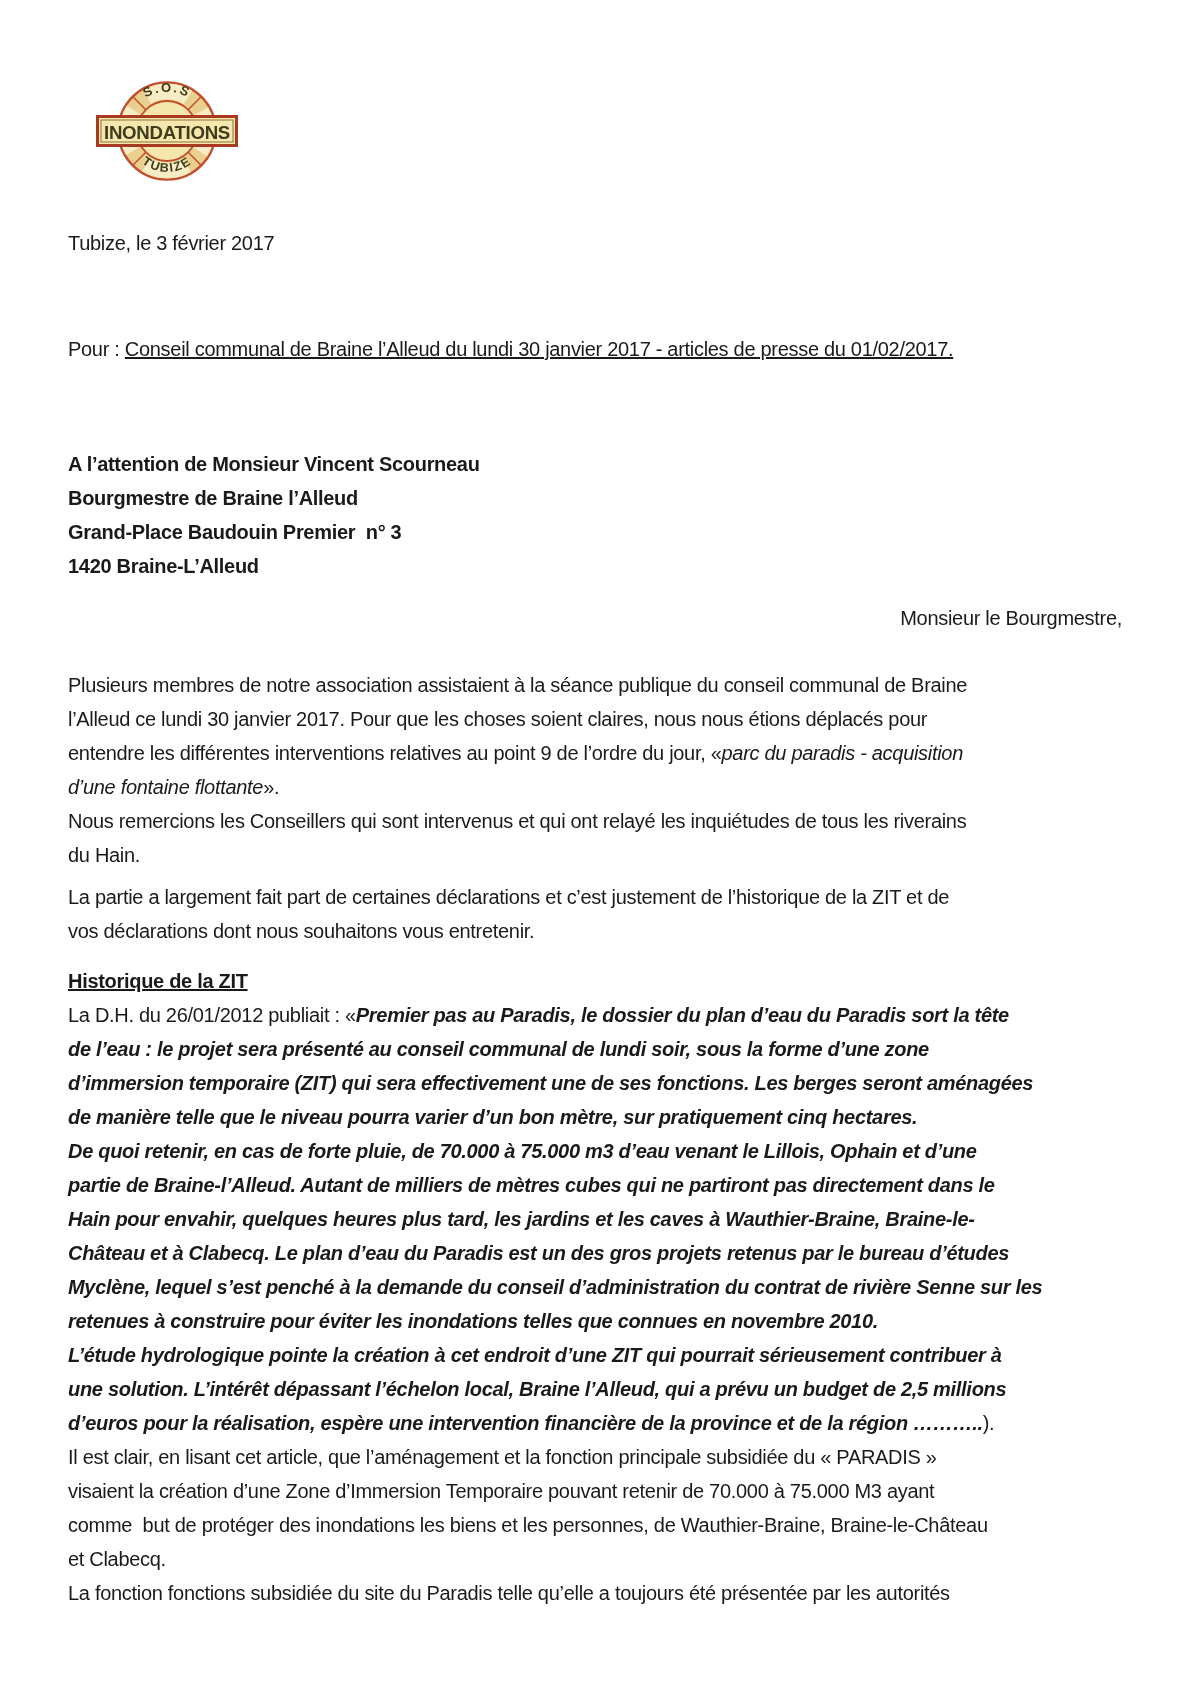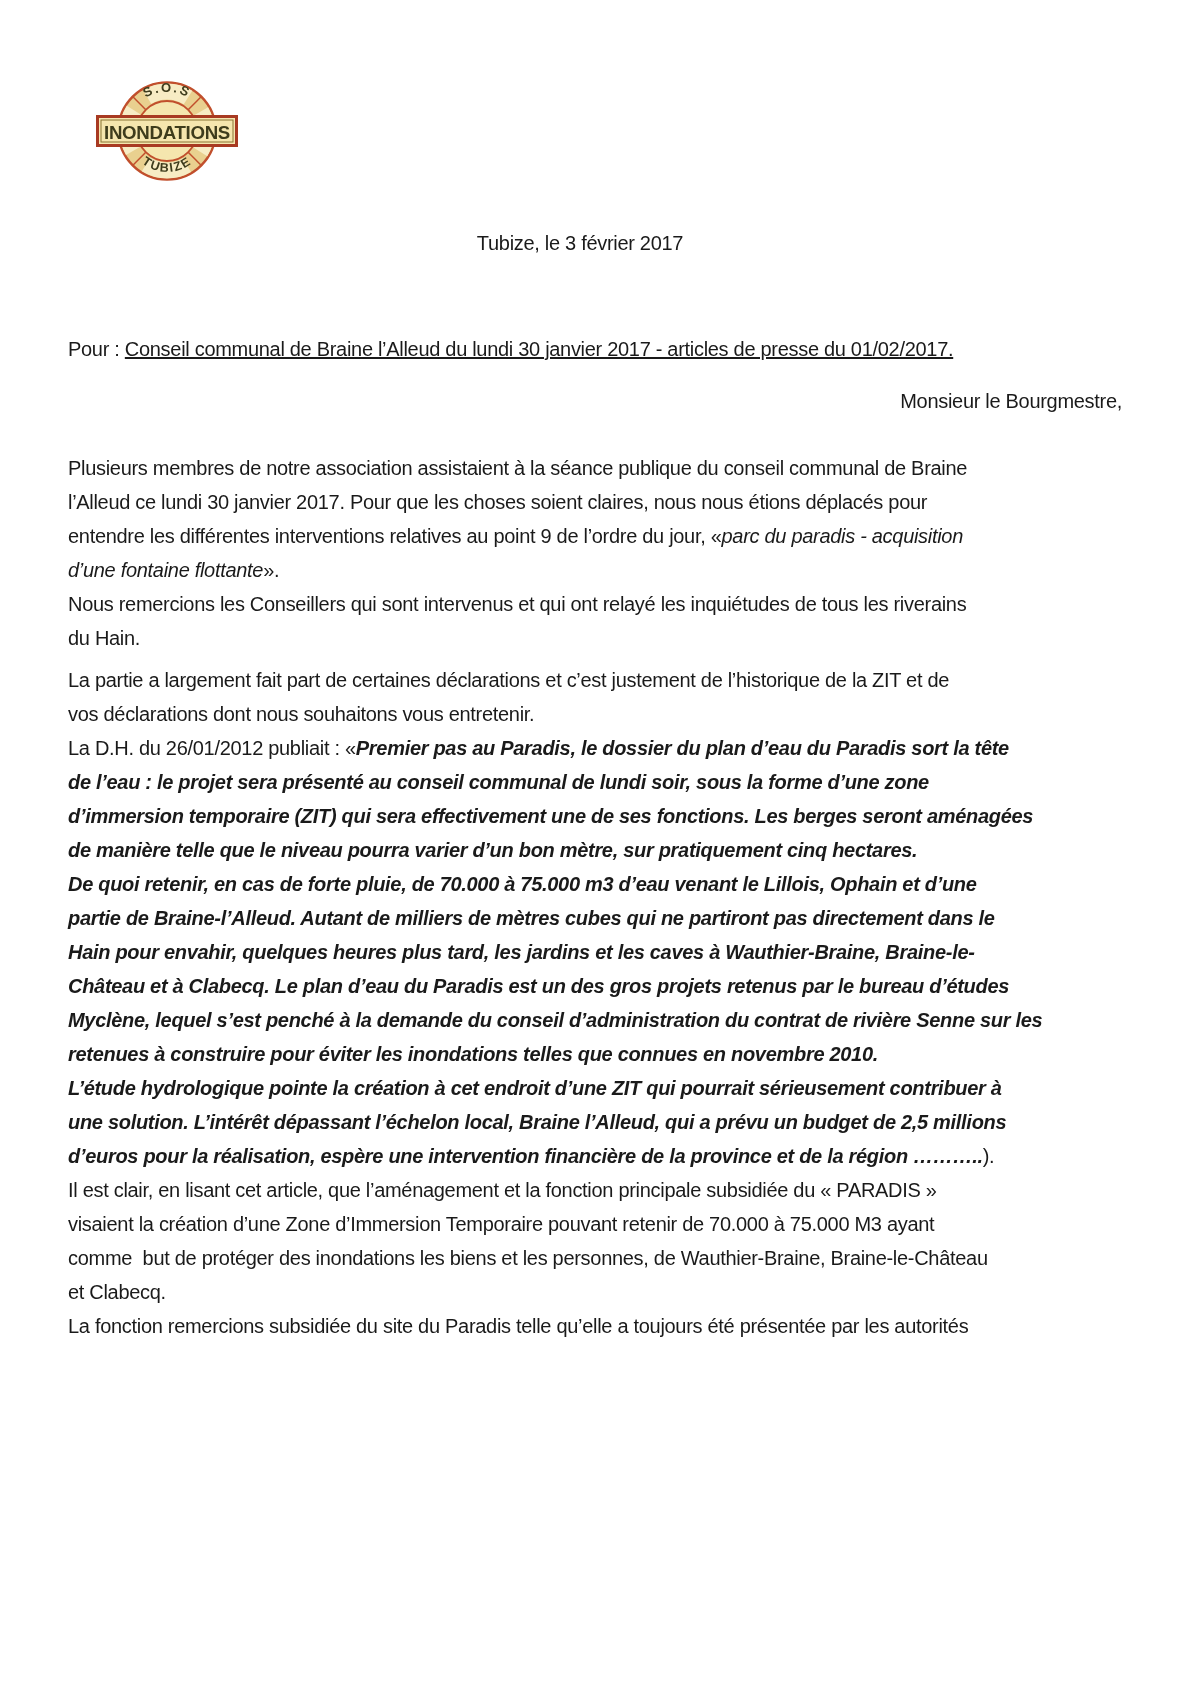--- a/index.html
+++ b/index.html
@@ -11,21 +11,21 @@
     font-family: "Liberation Sans", sans-serif;
     color: #1a1a1a;
   }
   .content {
     position: absolute; left: 68px; top: 0;
     width: 1054px;
     font-size: 20px; line-height: 34px;
     letter-spacing: -0.3px;
   }
   .logo-wrap { margin: 78px 0 0 28px; width: 142px; height: 106px; }
-  .date { margin-top: 42px; text-align: center; padding-right: 30px; white-space: pre; }
+  .date { margin-top: 42px; text-align: left; padding-right: 30px; white-space: pre; }
   .subject { margin-top: 72px; white-space: pre; }
   .subject .u { text-decoration: underline; }
   .recipient { margin-top: 81px; font-weight: bold; }
   .recipient-line { white-space: pre; }
   .salutation { margin-top: 18px; white-space: pre; text-align: right; }
   .para { white-space: pre; }
   .p1 { margin-top: 33px; }
   .p3 { margin-top: 8px; }
   .heading { margin-top: 16px; }
   .r-n { }
@@ -69,45 +69,52 @@
       <rect x="1.5" y="38.5" width="139" height="29" stroke="#a83a22" stroke-width="3" fill="#f5e6ae"></rect>
       <rect x="5" y="42" width="132" height="22" fill="none" stroke="#8a7435" stroke-width="1"></rect>
       <text x="71" y="60.5" text-anchor="middle" font-size="19" font-weight="bold" textLength="126" lengthAdjust="spacingAndGlyphs" fill="#3e3c1c">INONDATIONS</text>
     </svg>
   </div>
 
   <div class="date">Tubize, le 3 février 2017</div>
 
   <div class="subject"><span>Pour : </span><span class="u">Conseil communal de Braine l’Alleud du lundi 30 janvier 2017 - articles de presse du 01/02/2017.</span></div>
 
+  <div class="recipient">
+    <div class="recipient-line">A l’attention de Monsieur Vincent Scourneau</div>
+    <div class="recipient-line">Bourgmestre de Braine l’Alleud</div>
+    <div class="recipient-line">Grand-Place Baudouin Premier  n° 3</div>
+    <div class="recipient-line">1420 Braine-L’Alleud</div>
+  </div>
 
   <div class="salutation">Monsieur le Bourgmestre,</div>
 
   <div class="body-block">
     <div class="para p1"><span class="r-n">Plusieurs membres de notre association assistaient à la séance publique du conseil communal de Braine
 l’Alleud ce lundi 30 janvier 2017. Pour que les choses soient claires, nous nous étions déplacés pour
 entendre les différentes interventions relatives au point 9 de l’ordre du jour, «</span><span class="r-i">parc du paradis - acquisition
 d’une fontaine flottante</span><span class="r-n">».</span></div>
     <div class="para"><span class="r-n">Nous remercions les Conseillers qui sont intervenus et qui ont relayé les inquiétudes de tous les riverains
 du Hain.</span></div>
     <div class="para p3"><span class="r-n">La partie a largement fait part de certaines déclarations et c’est justement de l’historique de la ZIT et de
 vos déclarations dont nous souhaitons vous entretenir.</span></div>
+    <div class="para heading"><span class="r-bu">Historique de la ZIT</span></div>
     <div class="para"><span class="r-n">La D.H. du 26/01/2012 publiait : «</span><span class="r-bi">Premier pas au Paradis, le dossier du plan d’eau du Paradis sort la tête
 de l’eau : le projet sera présenté au conseil communal de lundi soir, sous la forme d’une zone
 d’immersion temporaire (ZIT) qui sera effectivement une de ses fonctions. Les berges seront aménagées
 de manière telle que le niveau pourra varier d’un bon mètre, sur pratiquement cinq hectares.
 De quoi retenir, en cas de forte pluie, de 70.000 à 75.000 m3 d’eau venant le Lillois, Ophain et d’une
 partie de Braine-l’Alleud. Autant de milliers de mètres cubes qui ne partiront pas directement dans le
 Hain pour envahir, quelques heures plus tard, les jardins et les caves à Wauthier-Braine, Braine-le-
 Château et à Clabecq. Le plan d’eau du Paradis est un des gros projets retenus par le bureau d’études
 Myclène, lequel s’est penché à la demande du conseil d’administration du contrat de rivière Senne sur les
 retenues à construire pour éviter les inondations telles que connues en novembre 2010.
 L’étude hydrologique pointe la création à cet endroit d’une ZIT qui pourrait sérieusement contribuer à
 une solution. L’intérêt dépassant l’échelon local, Braine l’Alleud, qui a prévu un budget de 2,5 millions
 d’euros pour la réalisation, espère une intervention financière de la province et de la région ………..</span><span class="r-n">).</span></div>
     <div class="para"><span class="r-n">Il est clair, en lisant cet article, que l’aménagement et la fonction principale subsidiée du « PARADIS »
 visaient la création d’une Zone d’Immersion Temporaire pouvant retenir de 70.000 à 75.000 M3 ayant
 comme  but de protéger des inondations les biens et les personnes, de Wauthier-Braine, Braine-le-Château
 et Clabecq.</span></div>
-    <div class="para"><span class="r-n">La fonction remercions subsidiée du site du Paradis telle qu’elle a toujours été présentée par les autorités</span></div>
+    <div class="para"><span class="r-n">La fonction fonctions subsidiée du site du Paradis telle qu’elle a toujours été présentée par les autorités</span></div>
   </div>
 
 </div>
 
 </body></html>

